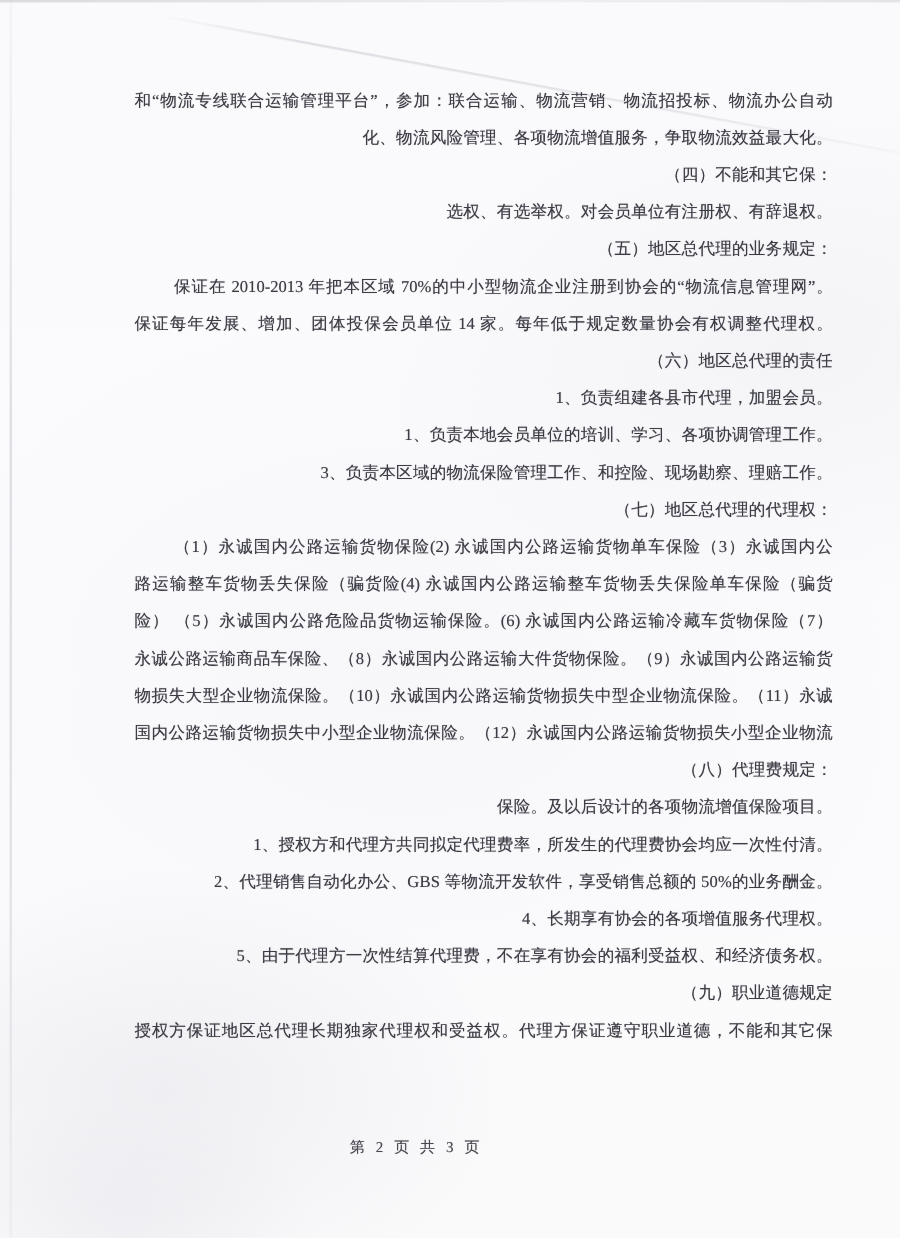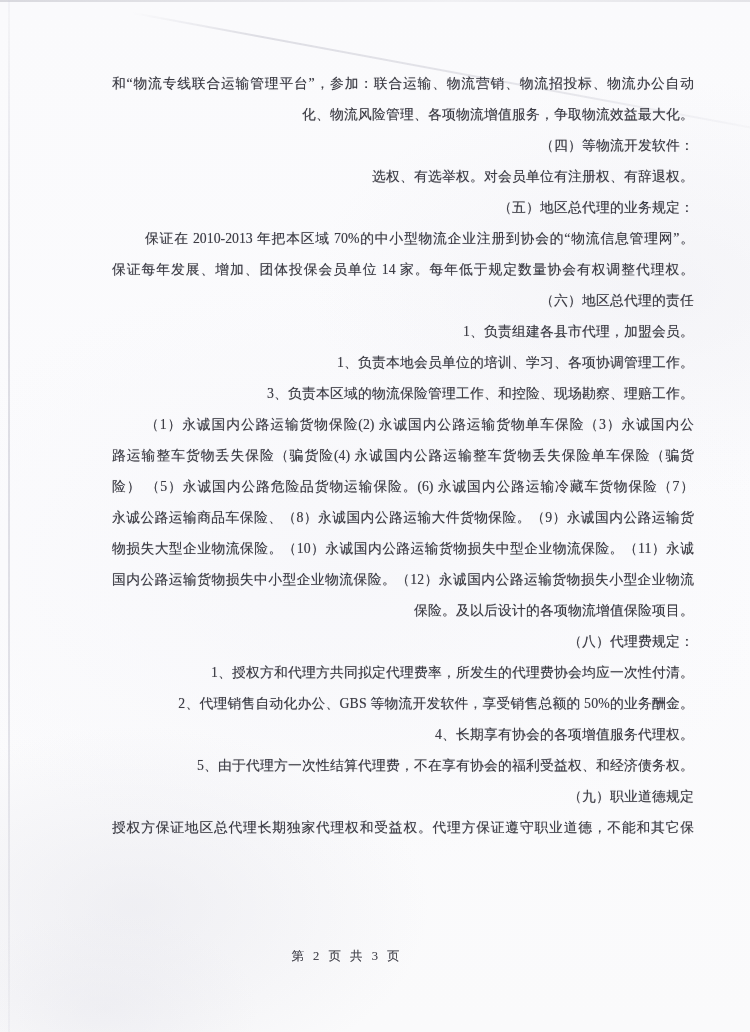--- a/index.html
+++ b/index.html
@@ -83,37 +83,38 @@
 
 <div class="page">
   <div class="edge-top"></div>
   <div class="crease-left"></div>
   <div class="crease-diagonal"></div>
   <div class="blotch-bl"></div>
 
   <div class="textcol">
     <div class="ln full">和“物流专线联合运输管理平台”，参加：联合运输、物流营销、物流招投标、物流办公自动</div>
     <div class="ln">化、物流风险管理、各项物流增值服务，争取物流效益最大化。</div>
-    <div class="ln">（四）等物流开发软件：</div>
+    <div class="ln">（四）不能和其它保：</div>
     <div class="ln">选权、有选举权。对会员单位有注册权、有辞退权。</div>
     <div class="ln">（五）地区总代理的业务规定：</div>
     <div class="ln full indent">保证在 2010-2013 年把本区域 70%的中小型物流企业注册到协会的“物流信息管理网”。</div>
     <div class="ln full">保证每年发展、增加、团体投保会员单位 14 家。每年低于规定数量协会有权调整代理权。</div>
     <div class="ln">（六）地区总代理的责任</div>
     <div class="ln">1、负责组建各县市代理，加盟会员。</div>
     <div class="ln">1、负责本地会员单位的培训、学习、各项协调管理工作。</div>
     <div class="ln">3、负责本区域的物流保险管理工作、和控险、现场勘察、理赔工作。</div>
+    <div class="ln">（七）地区总代理的代理权：</div>
     <div class="ln full indent">（1）永诚国内公路运输货物保险(2) 永诚国内公路运输货物单车保险（3）永诚国内公</div>
     <div class="ln full">路运输整车货物丢失保险（骗货险(4) 永诚国内公路运输整车货物丢失保险单车保险（骗货</div>
     <div class="ln full">险） （5）永诚国内公路危险品货物运输保险。(6) 永诚国内公路运输冷藏车货物保险（7）</div>
     <div class="ln full">永诚公路运输商品车保险、（8）永诚国内公路运输大件货物保险。（9）永诚国内公路运输货</div>
     <div class="ln full">物损失大型企业物流保险。（10）永诚国内公路运输货物损失中型企业物流保险。（11）永诚</div>
     <div class="ln full">国内公路运输货物损失中小型企业物流保险。（12）永诚国内公路运输货物损失小型企业物流</div>
+    <div class="ln">（八）代理费规定：</div>
     <div class="ln">保险。及以后设计的各项物流增值保险项目。</div>
-    <div class="ln">（八）代理费规定：</div>
     <div class="ln">1、授权方和代理方共同拟定代理费率，所发生的代理费协会均应一次性付清。</div>
     <div class="ln">2、代理销售自动化办公、GBS 等物流开发软件，享受销售总额的 50%的业务酬金。</div>
     <div class="ln">4、长期享有协会的各项增值服务代理权。</div>
     <div class="ln">5、由于代理方一次性结算代理费，不在享有协会的福利受益权、和经济债务权。</div>
     <div class="ln">（九）职业道德规定</div>
     <div class="ln full">授权方保证地区总代理长期独家代理权和受益权。代理方保证遵守职业道德，不能和其它保</div>
   </div>
 
   <div class="footer">第 2 页 共 3 页</div>
 </div>

